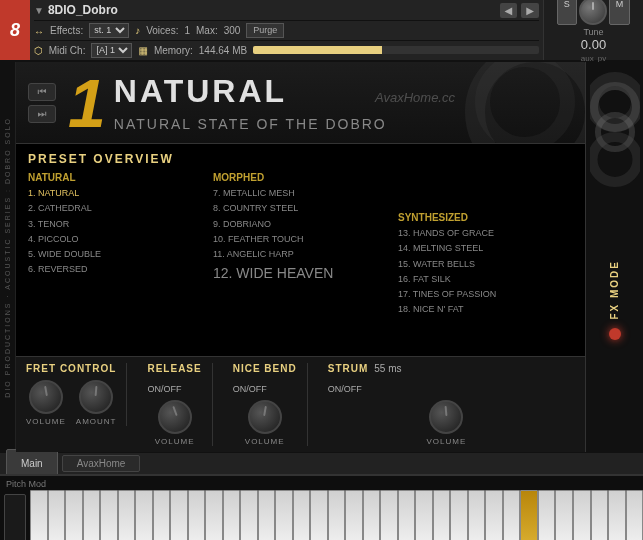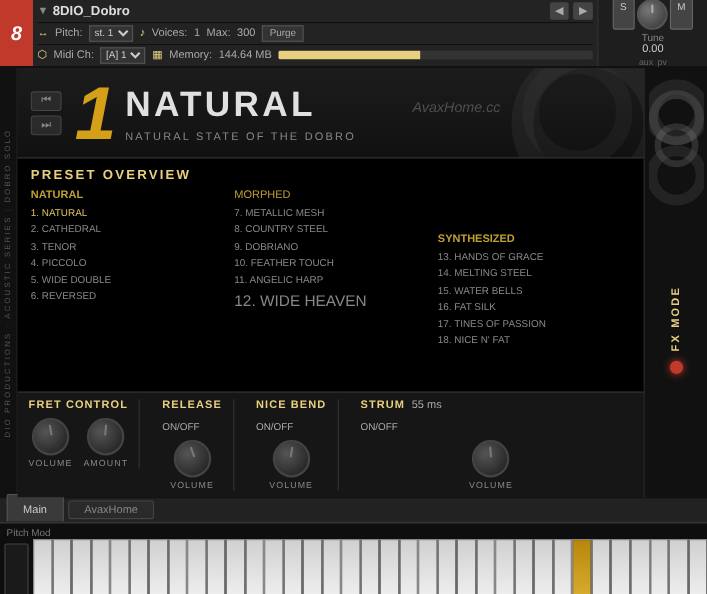--- a/index.html
+++ b/index.html
@@ -27,21 +27,21 @@
 
       <div style="height:22px;display:flex;align-items:center;gap:4px;border-bottom:1px solid #111;">
         <span style="color:#888;font-size:10px;cursor:pointer;">▼</span>
         <span style="color:#ddd;font-size:12px;font-weight:bold;flex:1;">8DIO_Dobro</span>
         <span style="color:#aaa;font-size:10px;cursor:pointer;background:#444;padding:2px 5px;border-radius:2px;">◀</span>
         <span style="color:#aaa;font-size:10px;cursor:pointer;background:#444;padding:2px 5px;border-radius:2px;">▶</span>
       </div>
 
       <div style="height:20px;display:flex;align-items:center;gap:6px;font-size:10px;color:#aaa;border-bottom:1px solid #111;">
         <span style="color:#e8d080;">↔</span>
-        <span>Pitch:</span>
+        <span>Effects:</span>
         <select style="background:#333;color:#ccc;border:1px solid #555;font-size:9px;height:15px;">
           <option>st. 1</option>
         </select>
         <span style="color:#e8d080;">♪</span>
         <span>Voices:</span>
         <span>1</span>
         <span>Max:</span>
         <span>300</span>
         <button style="background:#333;color:#aaa;border:1px solid #555;font-size:9px;height:15px;padding:0 6px;cursor:pointer;">Purge</button>
       </div>
@@ -63,21 +63,21 @@
 
     <div style="width:100px;background:#1e1e1e;border-left:1px solid #333;display:flex;flex-direction:column;align-items:center;justify-content:center;padding:4px;flex-shrink:0;">
       <div style="display:flex;gap:2px;margin-bottom:2px;">
         <span style="background:#444;color:#ccc;font-size:9px;padding:1px 6px;border:1px solid #666;cursor:pointer;border-radius:2px;">S</span>
         <div style="width:28px;height:28px;border-radius:50%;background:radial-gradient(circle at 35% 35%, #777,#333);border:2px solid #555;cursor:pointer;position:relative;">
           <div style="position:absolute;width:2px;height:8px;background:#aaa;border-radius:1px;top:3px;left:50%;transform:translateX(-50%);"></div>
         </div>
         <span style="background:#444;color:#ccc;font-size:9px;padding:1px 6px;border:1px solid #666;cursor:pointer;border-radius:2px;">M</span>
       </div>
       <span style="font-size:9px;color:#888;">Tune</span>
-      <span style="font-size:10px;color:#ccc;">0.00</span>
+      <span style="font-size:13px;color:#ccc;">0.00</span>
       <div style="display:flex;gap:4px;margin-top:2px;">
         <span style="font-size:8px;color:#666;">aux</span>
         <span style="font-size:8px;color:#666;">pv</span>
       </div>
     </div>
   </div>
 
   <div style="display:flex;height:390px;background:#1a1a1a;">
 
     <div style="width:16px;background:#111;display:flex;align-items:center;justify-content:center;border-right:1px solid #222;">
@@ -97,42 +97,42 @@
           </div>
           <div style="width:28px;height:18px;background:#2a2a2a;border:1px solid #444;border-radius:3px;display:flex;align-items:center;justify-content:center;cursor:pointer;">
             <span style="color:#888;font-size:10px;">⏭</span>
           </div>
         </div>
 
         <div style="font-size:68px;font-weight:bold;color:#d4a017;line-height:1;margin-right:8px;font-style:italic;">1</div>
 
         <div>
           <div style="font-size:32px;font-weight:bold;color:#e0e0e0;letter-spacing:3px;">NATURAL</div>
-          <div style="font-size:10px;color:#888;letter-spacing:2px;margin-top:6px;">NATURAL STATE OF THE DOBRO</div>
+          <div style="font-size:14px;color:#888;letter-spacing:2px;margin-top:6px;">NATURAL STATE OF THE DOBRO</div>
         </div>
 
         <div style="position:absolute;right:130px;top:28px;font-size:13px;color:rgba(180,180,180,0.35);font-style:italic;">AvaxHome.cc</div>
       </div>
 
       <div style="padding:8px 12px;background:#000000;flex:1;">
         <div style="color:#e8d080;font-size:12px;font-weight:bold;letter-spacing:2px;margin-bottom:6px;">PRESET OVERVIEW</div>
         <div style="display:flex;gap:10px;">
 
           <div style="flex:1;">
             <div style="color:#c0a030;font-size:10px;font-weight:bold;margin-bottom:3px;">NATURAL</div>
             <div style="font-size:9px;color:#e0c060;line-height:1.7;cursor:pointer;">1. NATURAL</div>
             <div style="font-size:9px;color:#888;line-height:1.7;cursor:pointer;">2. CATHEDRAL</div>
             <div style="font-size:9px;color:#888;line-height:1.7;cursor:pointer;">3. TENOR</div>
             <div style="font-size:9px;color:#888;line-height:1.7;cursor:pointer;">4. PICCOLO</div>
             <div style="font-size:9px;color:#888;line-height:1.7;cursor:pointer;">5. WIDE DOUBLE</div>
             <div style="font-size:9px;color:#888;line-height:1.7;cursor:pointer;">6. REVERSED</div>
           </div>
 
           <div style="flex:1;">
-            <div style="color:#c0a030;font-size:10px;font-weight:normal;margin-bottom:3px;">MORPHED</div>
+            <div style="color:#c0a030;font-size:10px;font-weight:bold;margin-bottom:3px;">MORPHED</div>
             <div style="font-size:9px;color:#888;line-height:1.7;cursor:pointer;">7. METALLIC MESH</div>
             <div style="font-size:9px;color:#888;line-height:1.7;cursor:pointer;">8. COUNTRY STEEL</div>
             <div style="font-size:9px;color:#888;line-height:1.7;cursor:pointer;">9. DOBRIANO</div>
             <div style="font-size:9px;color:#888;line-height:1.7;cursor:pointer;">10. FEATHER TOUCH</div>
             <div style="font-size:9px;color:#888;line-height:1.7;cursor:pointer;">11. ANGELIC HARP</div>
             <div style="font-size:14px;color:#888;line-height:1.7;cursor:pointer;">12. WIDE HEAVEN</div>
           </div>
 
           <div style="flex:1;margin-top:40px;">
             <div style="color:#c0a030;font-size:10px;font-weight:bold;margin-bottom:3px;">SYNTHESIZED</div>

